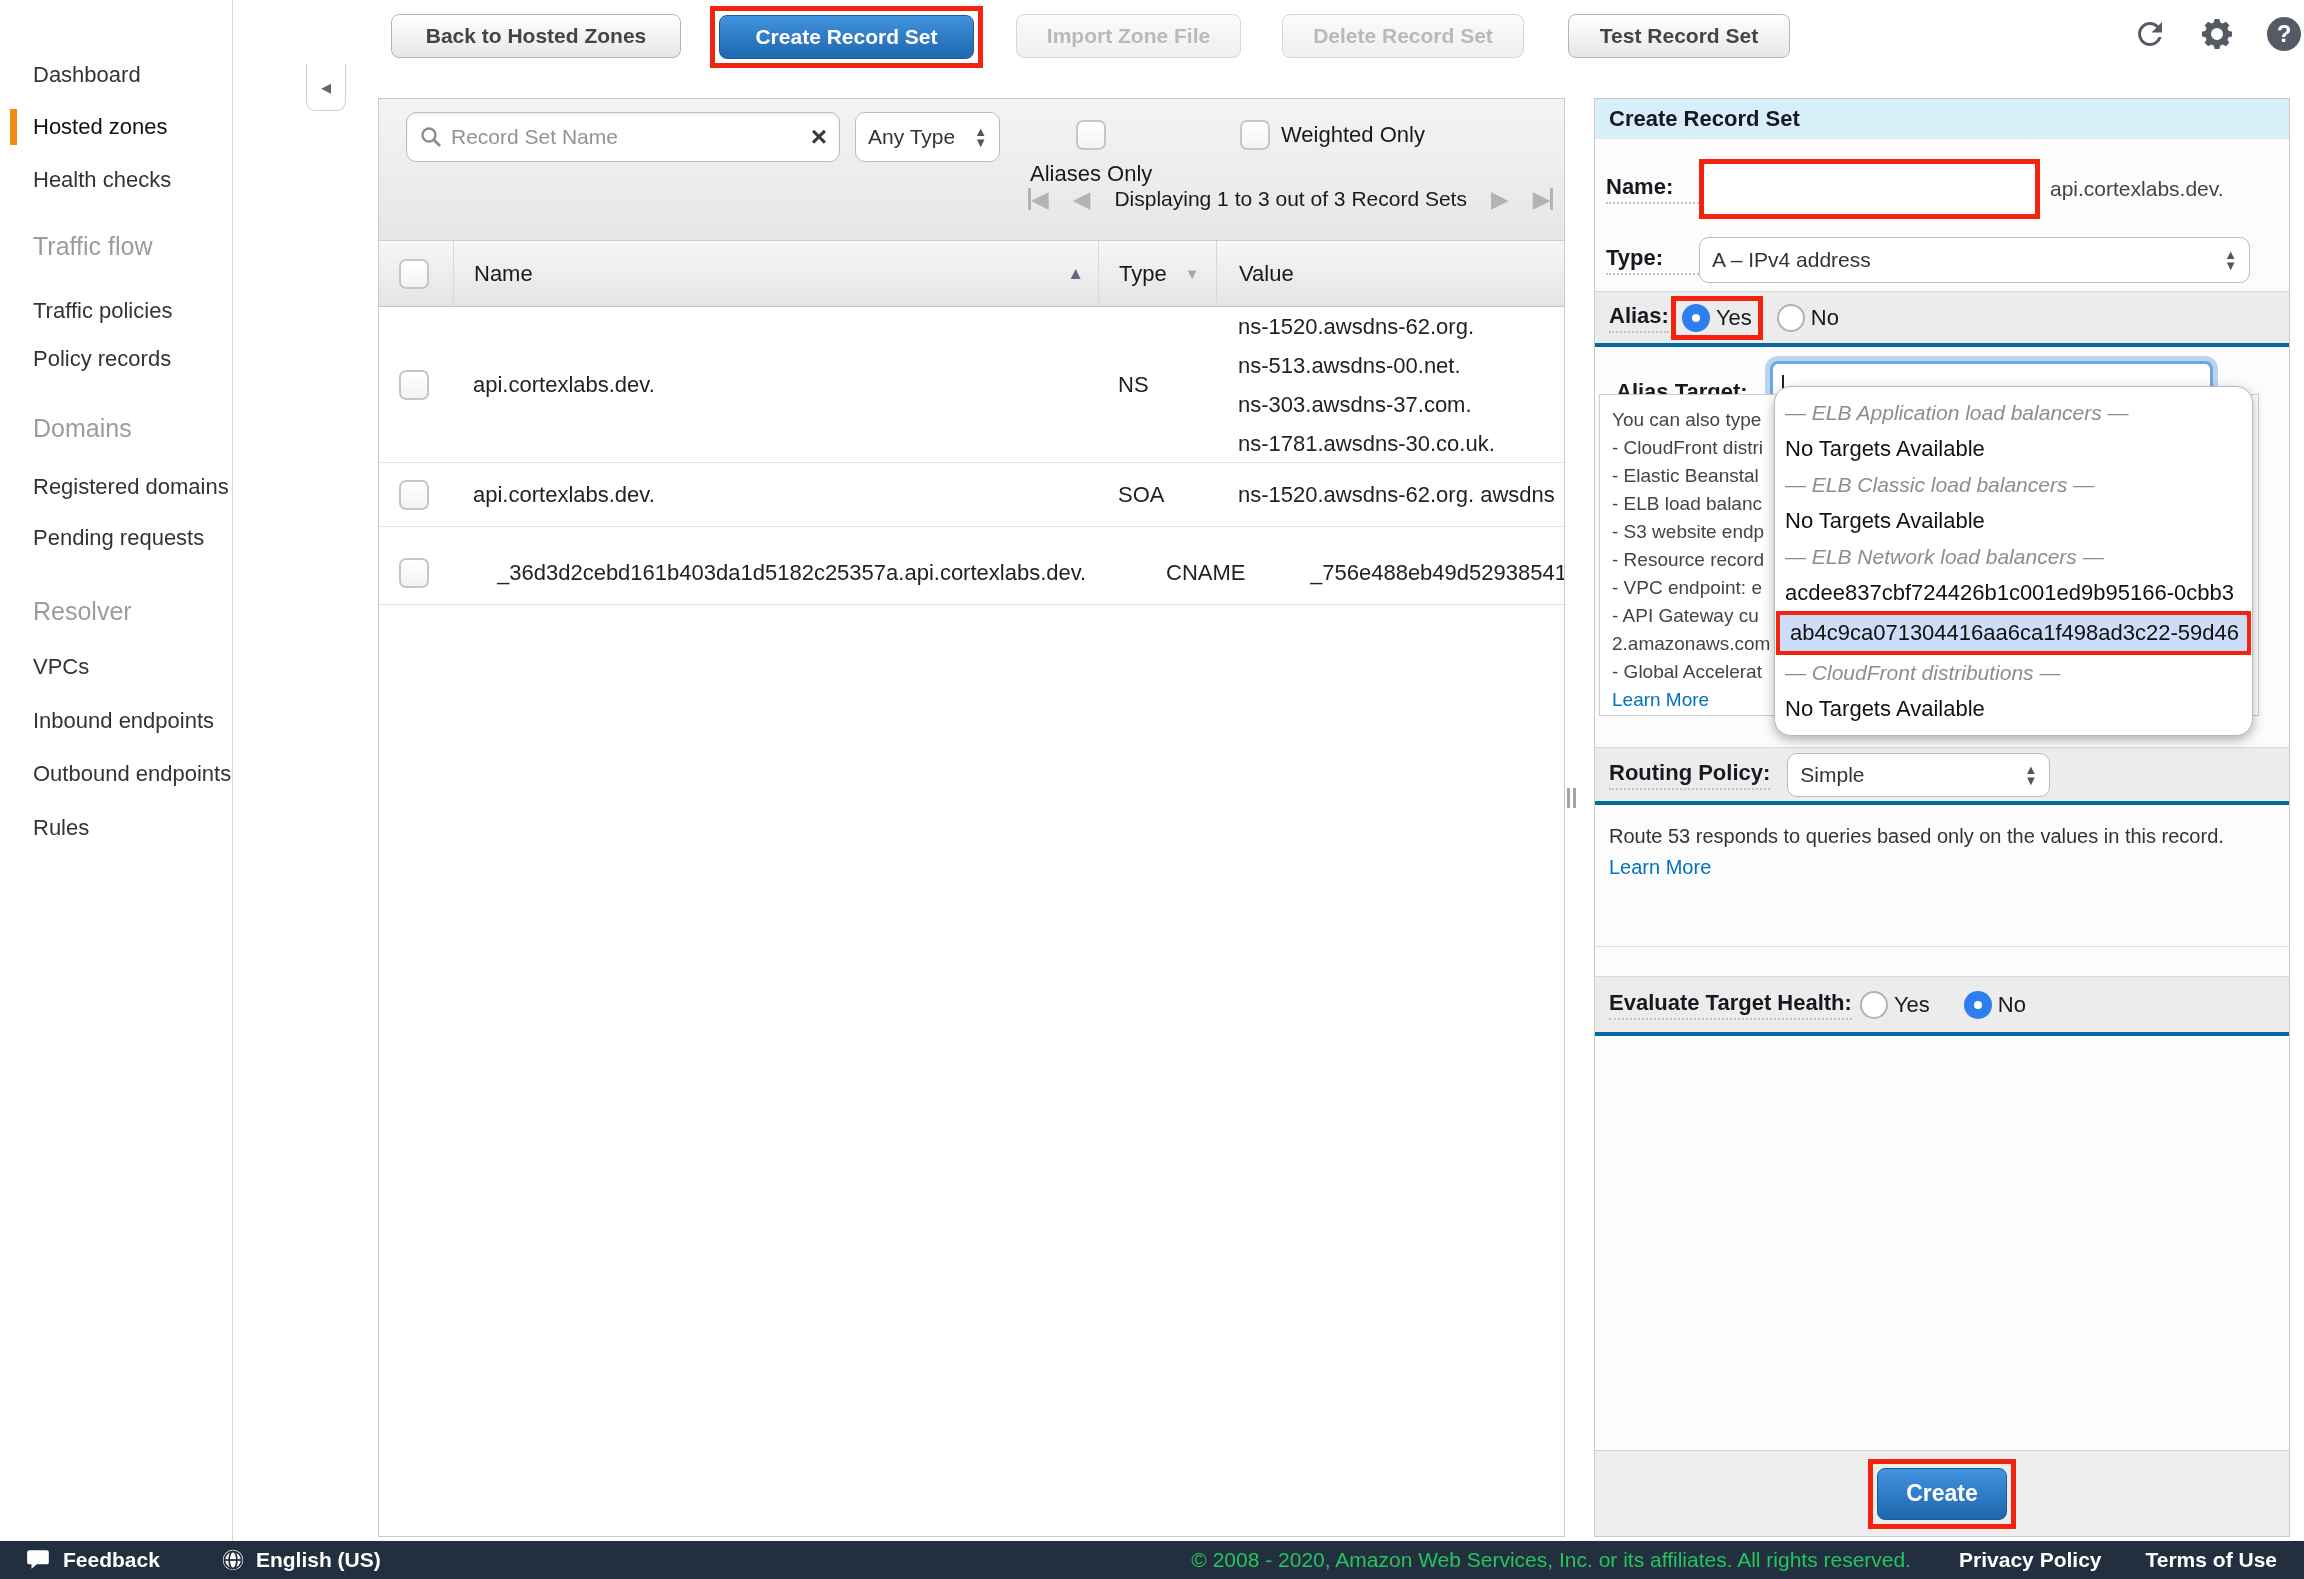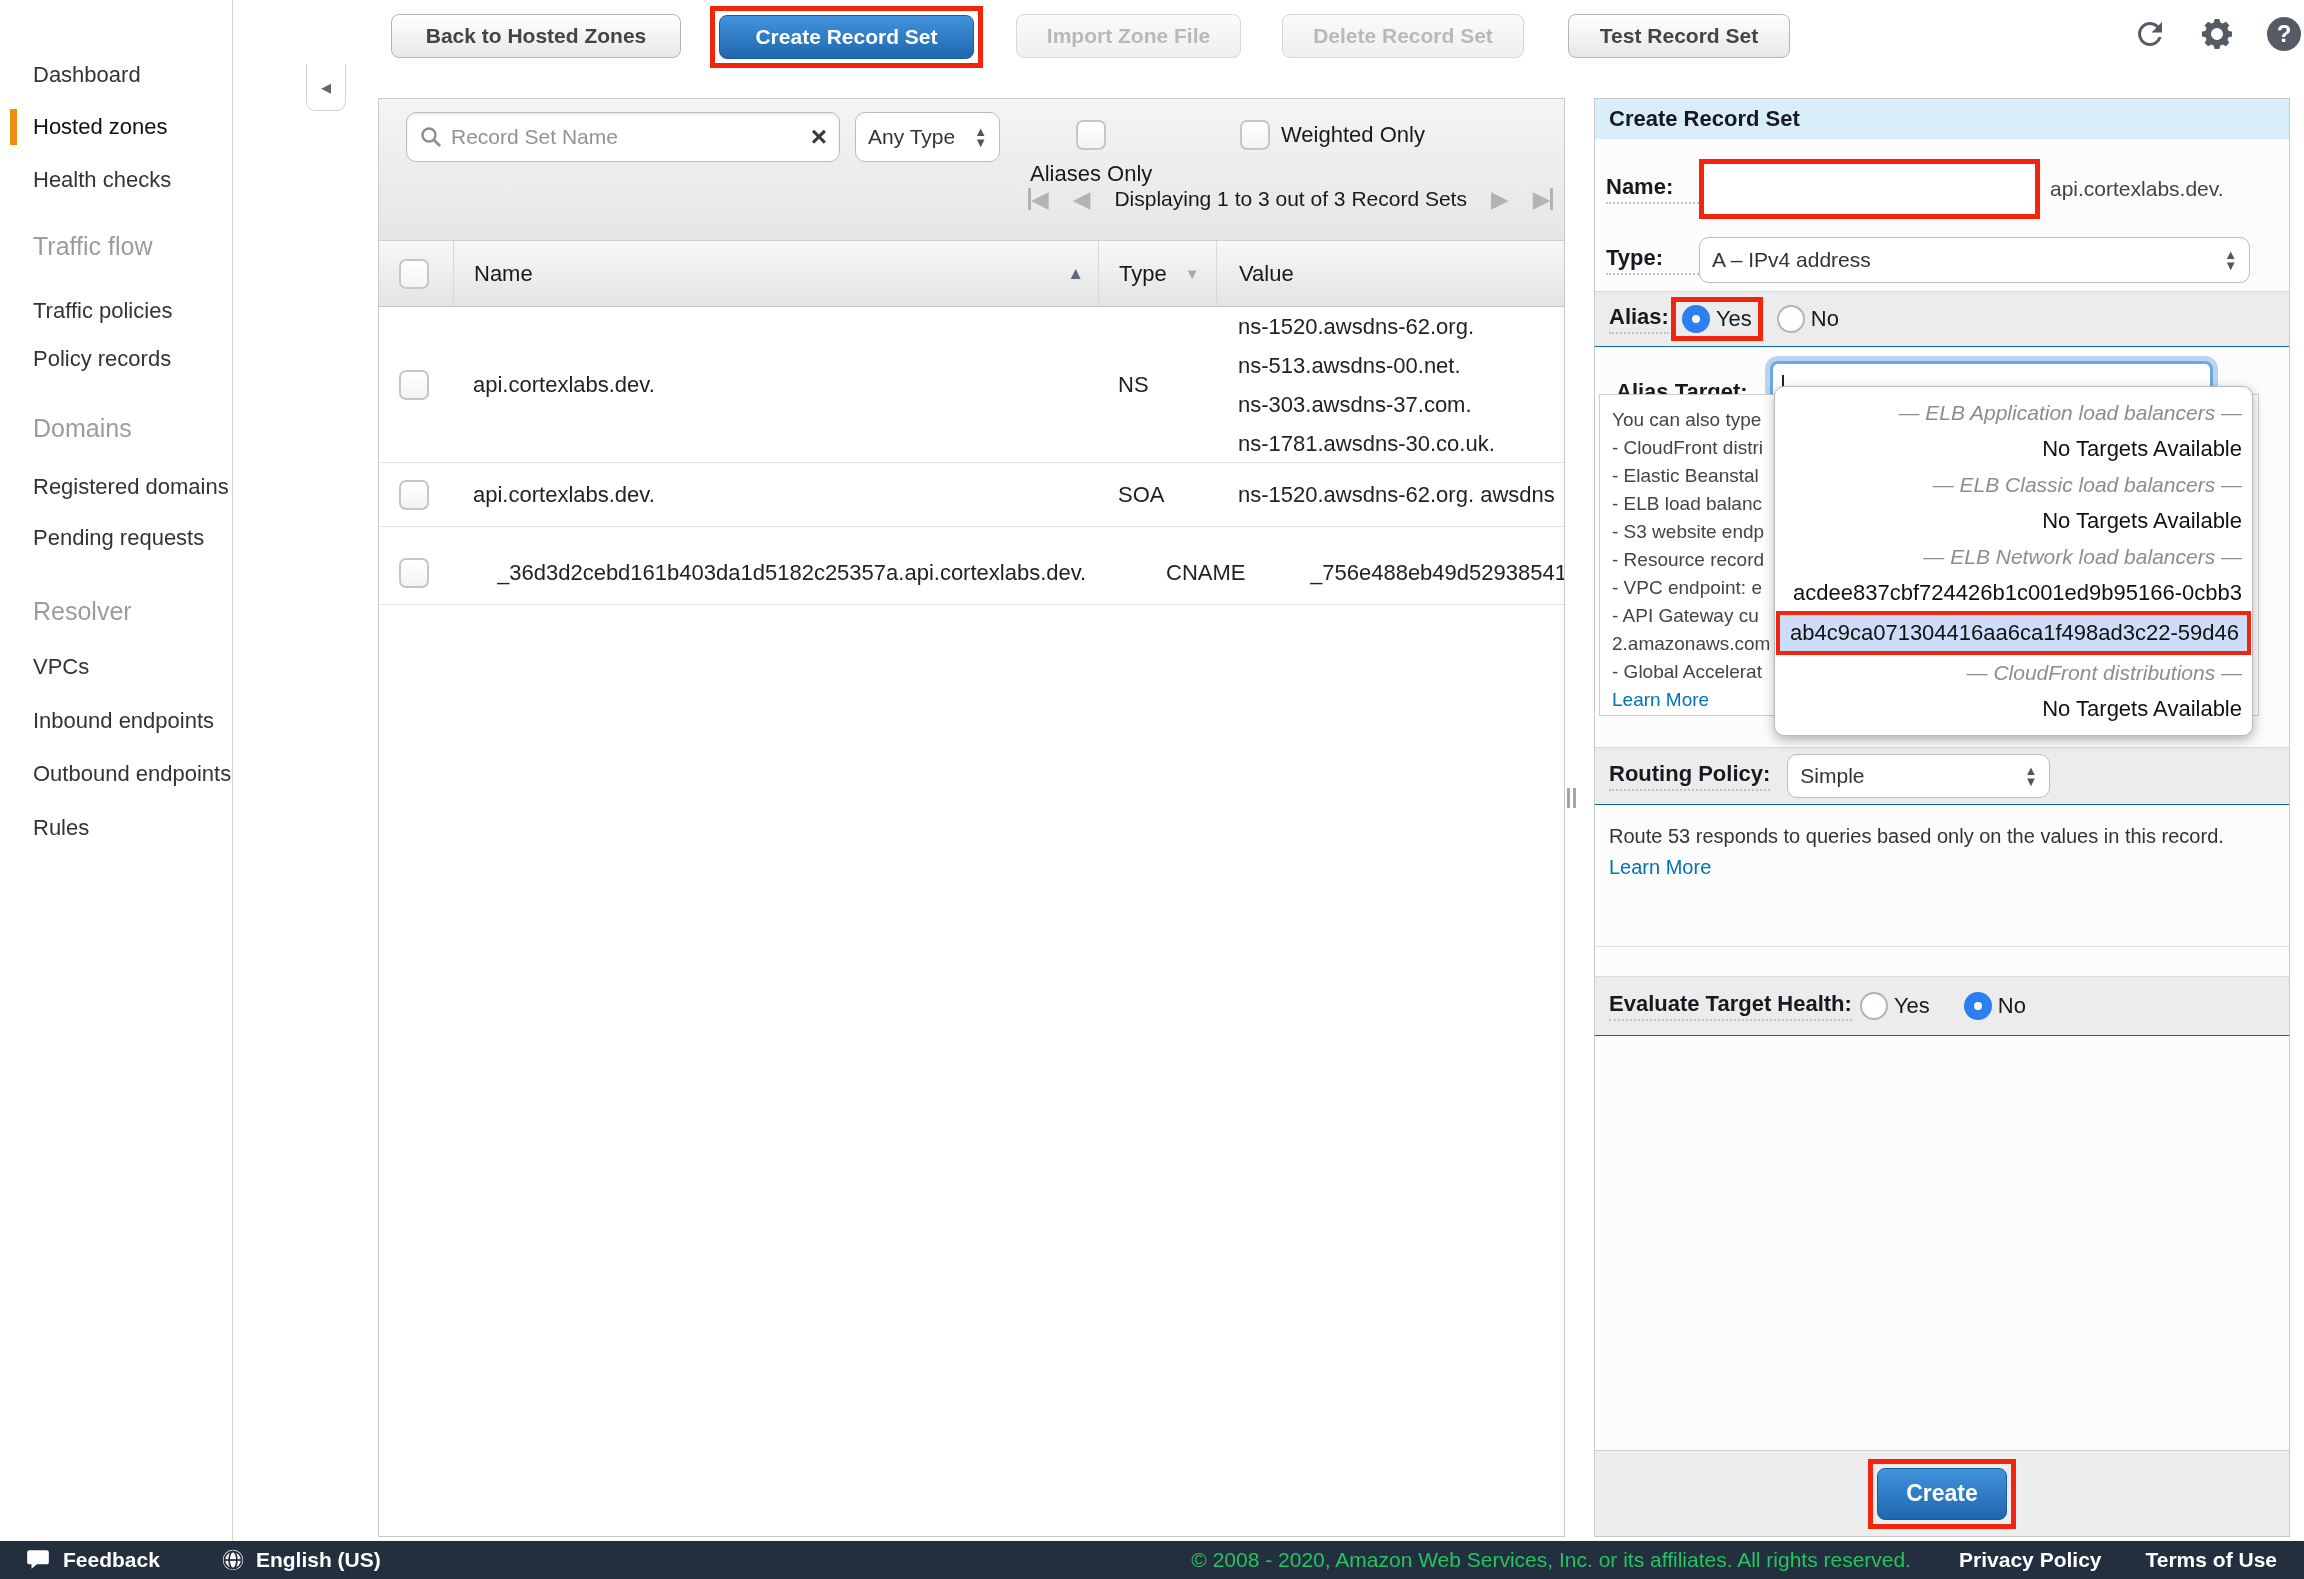--- a/index.html
+++ b/index.html
@@ -82,40 +82,40 @@
     font-size:22px; color:#16191f; line-height:40px; padding-left:14px; }
   .flabel { font-weight:bold; font-size:22px; color:#16191f; border-bottom:2px dotted #c2c2c2; padding-bottom:2px; white-space:nowrap; }
   .name-row { position:absolute; left:11px; top:55px; width:674px; height:70px; display:flex; align-items:center; }
   .name-row .flabel { width:93px; border-bottom-width:2px; }
   .name-redbox { padding:0; width:341px; height:60px; display:flex; }
   .name-redbox input { flex:1; border:none; outline:none; background:#fff; font-size:21px; padding:0 10px; font-family:inherit; min-width:0; }
   .name-suffix { margin-left:10px; font-size:21px; color:#444; }
   .type-row { position:absolute; left:11px; top:138px; width:674px; display:flex; align-items:center; }
   .type-row .flabel { width:93px; }
   .type-select { width:551px; height:46px; }
-  .band { position:absolute; left:0; width:100%; background:#ececec; border-top:1px solid #d9d9d9; border-bottom:1px solid #0369a1;
+  .band { position:absolute; left:0; width:100%; background:#ececec; border-top:1px solid #d9d9d9; border-bottom:4px solid #0369a1;
     display:flex; align-items:center; padding:0 14px; }
   .alias-band { top:192px; height:56px; }
   .radio { width:28px; height:28px; border-radius:50%; background:#fff; border:2px solid #aeb4bc; display:inline-block; flex:none; cursor:pointer; }
   .radio.on { background:#2d7ff0; border:none; position:relative; }
   .radio.on::after { content:""; position:absolute; left:10px; top:10px; width:8px; height:8px; background:#fff; border-radius:50%; }
   .radio-label { font-size:22px; color:#16191f; margin-left:6px; }
   .alias-redbox { display:flex; align-items:center; padding:3px 6px; margin-left:2px; }
   .at-row { position:absolute; left:21px; top:262px; width:660px; display:flex; align-items:flex-start;text-decoration:underline; }
   .at-row .flabel { margin-top:18px; }
   .focus-input { position:absolute; left:154px; top:0; width:443px; height:62px; background:#fff; border:3px solid #6ea6e0;
     border-radius:8px; box-shadow:0 0 0 5px #b9d3f0; display:flex; align-items:center; padding-left:9px; }
   .caret { width:2px; height:34px; background:#222; }
 
   .help-box { position:absolute; left:4px; top:295px; width:660px; height:322px; background:#fff; border:1px solid #ccc;
     padding:11px 12px; font-size:19px; color:#444; line-height:28px; z-index:1; overflow:hidden; }
   .help-box .lm { color:#0073bb; cursor:pointer; }
 
   .dropdown { position:absolute; left:179px; top:287px; width:479px; background:#fff; border:1px solid #b9b9b9;
-    border-radius:10px; box-shadow:0 4px 12px rgba(0,0,0,.3); padding:8px 0; z-index:2;text-align:right; }
+    border-radius:17px; box-shadow:0 4px 12px rgba(0,0,0,.3); padding:8px 0; z-index:2; }
   .dd-group { font-style:italic; color:#8d8d8d; font-size:21px; line-height:36px; padding:0 10px; white-space:nowrap; overflow:hidden; }
   .dd-item { color:#111; font-size:22px; line-height:36px; padding:0 10px; white-space:nowrap; overflow:hidden; cursor:pointer; }
   .dd-redbox { border-width:4px; margin:0 1px; }
   .dd-item.selected { background:#cdddf7; }
 
   .routing-band { top:648px; height:58px; }
   .routing-band .selbox { width:263px; height:44px; margin-left:17px; }
   .desc { position:absolute; left:14px; top:722px; width:655px; font-size:20px; color:#333; line-height:31px; }
   .desc a, .lm-link { color:#0073bb; text-decoration:none; cursor:pointer; }
   .sect-line { position:absolute; left:0; top:847px; width:100%; border-top:1px solid #ddd; }

